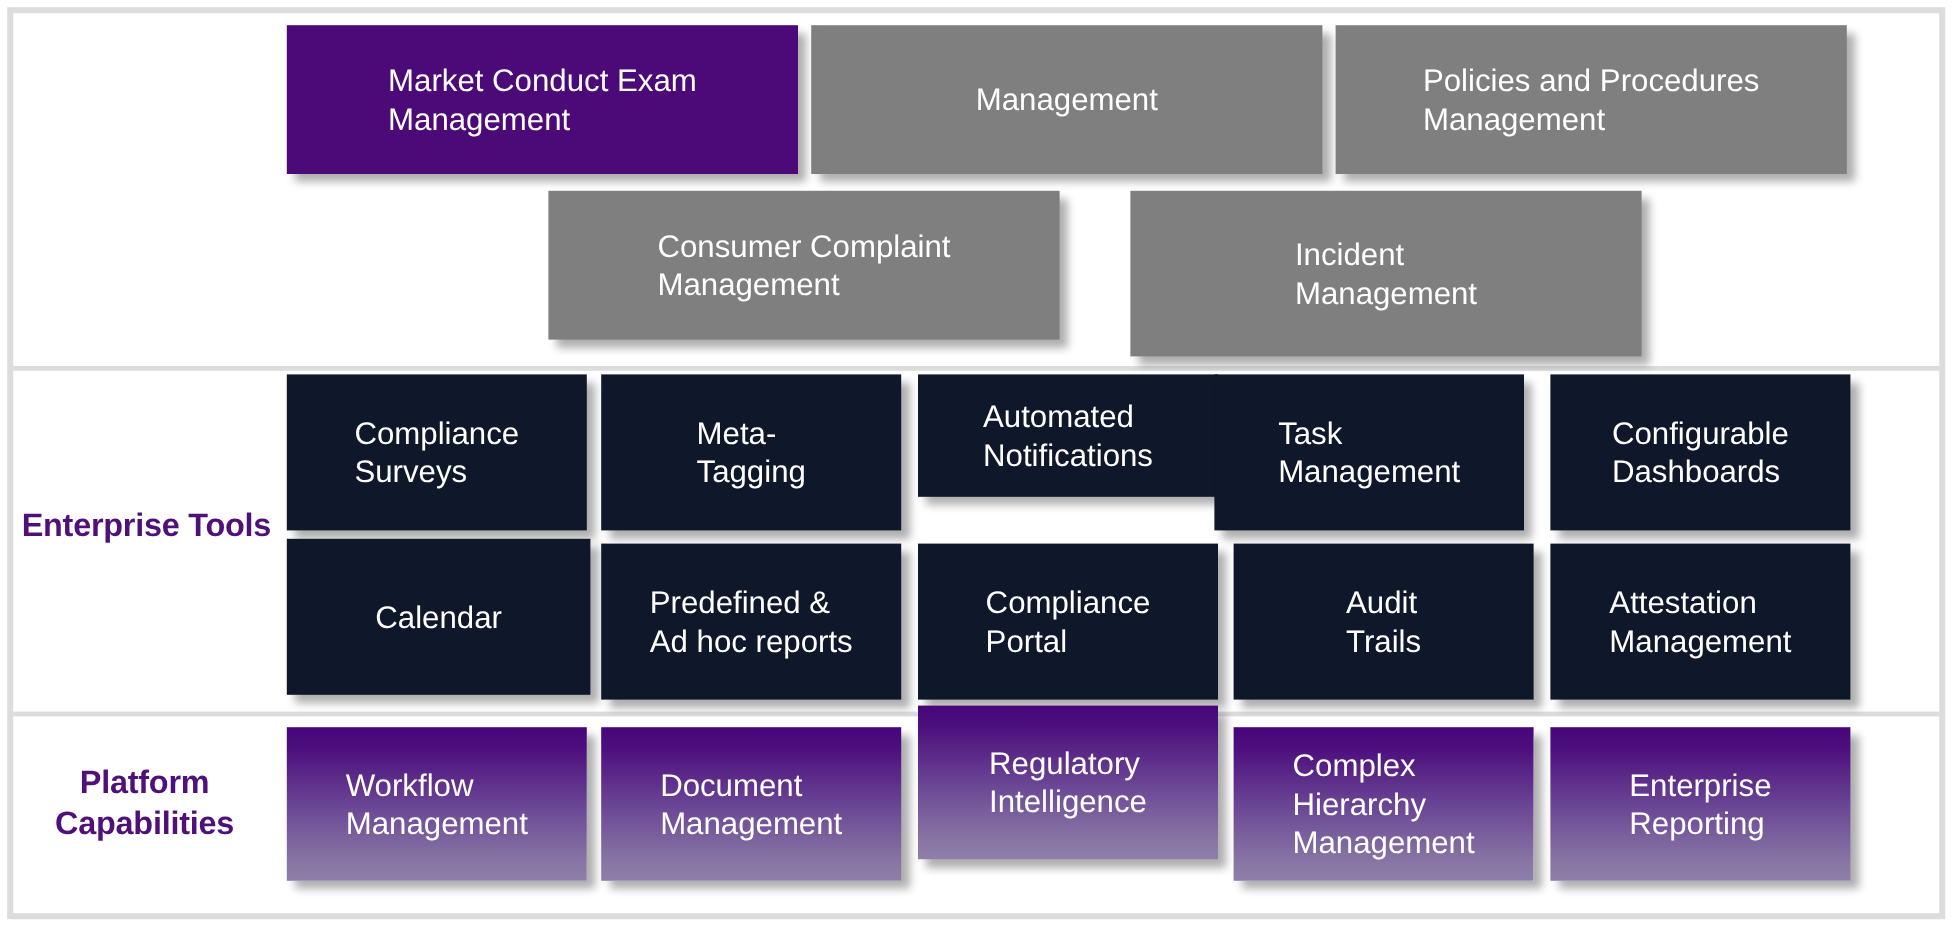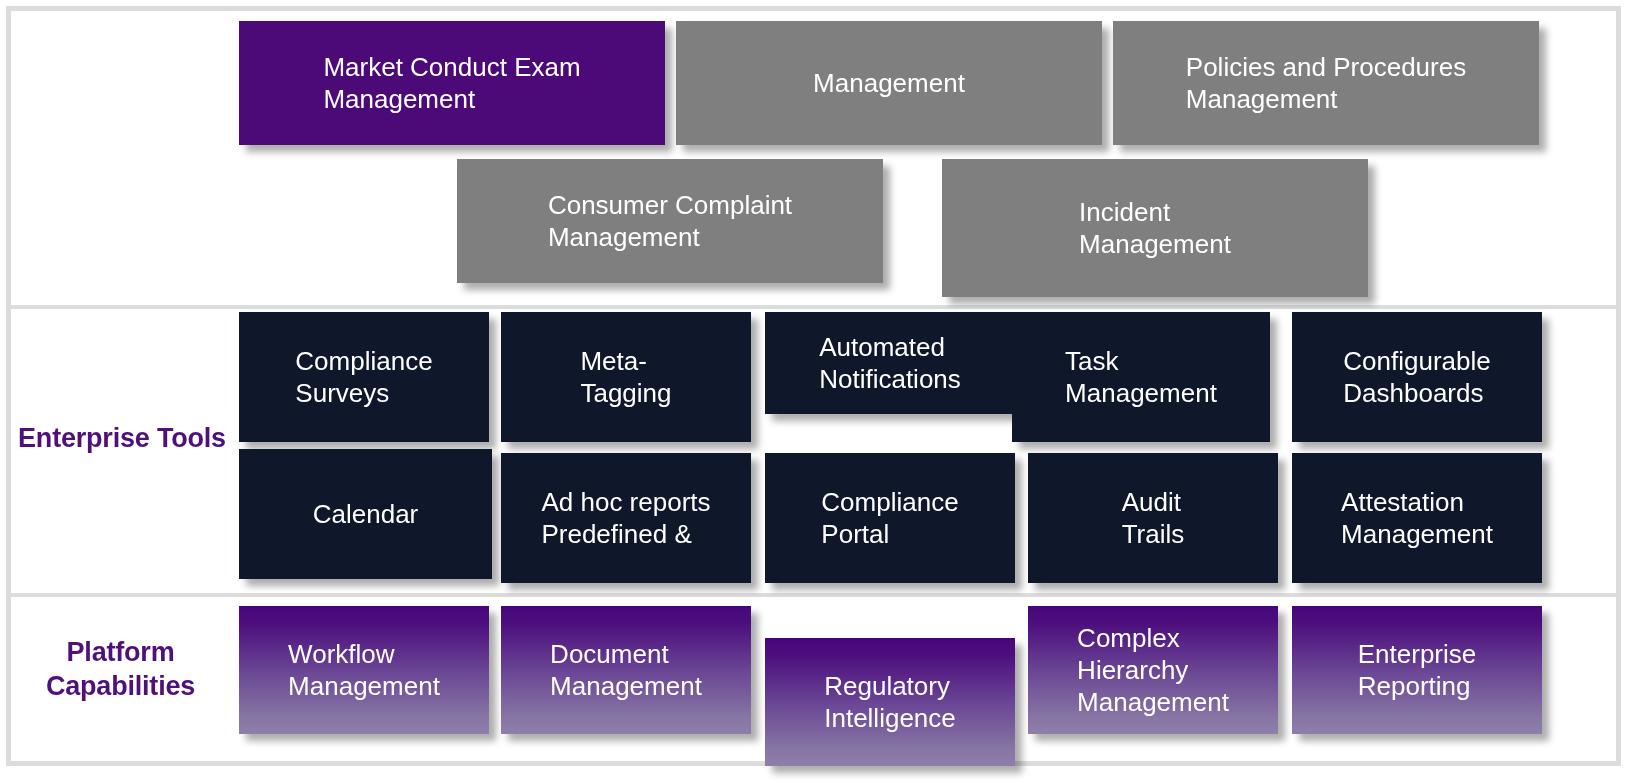--- a/index.html
+++ b/index.html
@@ -160,22 +160,22 @@
   </div>
 
   <div class="box box-purple" style="left:239px; top:449px; width:253px; height:130px;">
     <div>
       <span>Calendar</span>
     </div>
   </div>
 
   <div class="box box-purple" style="left:501px; top:453px; width:250px; height:130px;">
     <div>
+      <span>Predefined &amp;</span>
       <span>Ad hoc reports</span>
-      <span>Predefined &amp;</span>
     </div>
   </div>
 
   <div class="box box-purple" style="left:765px; top:453px; width:250px; height:130px;">
     <div>
       <span>Compliance</span>
       <span>Portal</span>
     </div>
   </div>
 
@@ -205,21 +205,21 @@
     </div>
   </div>
 
   <div class="box box-grad" style="left:501px; top:606px; width:250px; height:128px;">
     <div>
       <span>Document</span>
       <span>Management</span>
     </div>
   </div>
 
-  <div class="box box-grad" style="left:765px; top:638px; width:250px; height:128px;">
+  <div class="box box-grad" style="left:765px; top:588px; width:250px; height:128px;">
     <div>
       <span>Regulatory</span>
       <span>Intelligence</span>
     </div>
   </div>
 
   <div class="box box-grad" style="left:1028px; top:606px; width:250px; height:128px;">
     <div class="overflow-text">
       <span>Complex</span>
       <span>Hierarchy</span>

